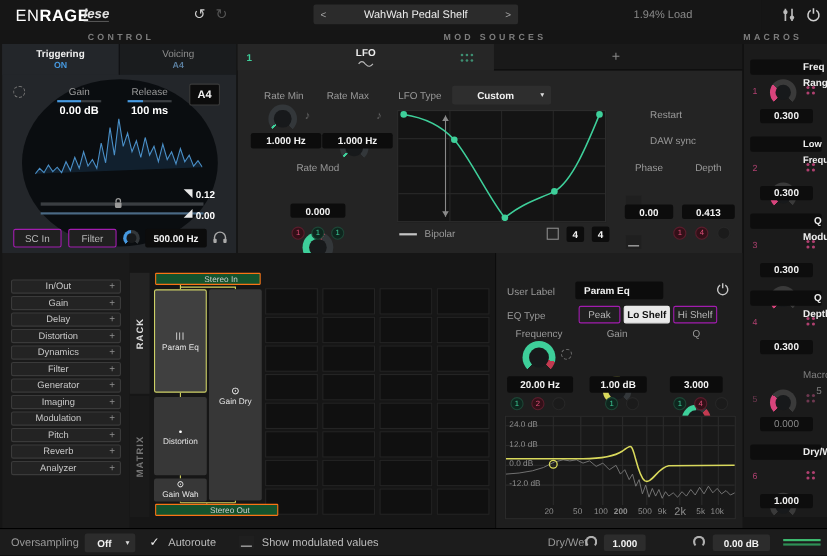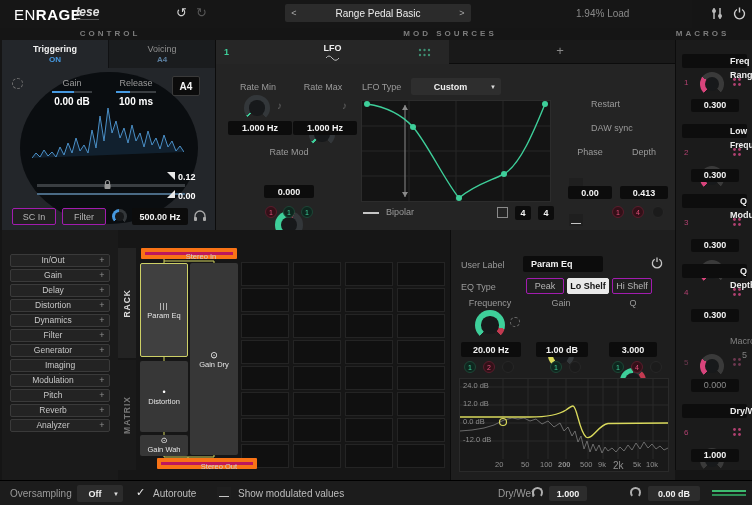--- a/index.html
+++ b/index.html
@@ -22,39 +22,39 @@
   .dashring{border:1px dashed #6e6e6e;border-radius:50%;}
   .mlabel{background:#0d0d0d;color:#efefef;font-weight:bold;font-size:9px;text-align:right;border-radius:2px;line-height:14px;padding-left:48px;}
   .mval{background:#0d0d0d;color:#f2f2f2;font-weight:bold;font-size:9px;text-align:center;border-radius:2px;line-height:13px;}
   .dev{position:absolute;left:8px;right:8px;height:13px;background:#232323;border:1px solid #3a3a3a;border-radius:2px;display:flex;align-items:center;}
   .dev .dlbl{flex:1;text-align:center;font-size:8.5px;color:#c8c8c8;line-height:11px;}
   .dev .dplus{width:14px;text-align:center;color:#909090;font-size:9px;line-height:11px;}
   .cell{position:absolute;background:#101010;border:1px solid #242424;}
   .blk{position:absolute;background:#373737;border-radius:2px;display:flex;flex-direction:column;align-items:center;justify-content:center;color:#e4e4e4;}
   .blk .bic{font-size:9px;color:#fff;line-height:10px;}
   .blk .blbl{font-size:7.5px;color:#e4e4e4;}
-  .iobar{position:absolute;background:#be185d;border:4px solid #f97316;font-size:7.5px;color:#cfcfcf;text-align:center;line-height:9px;border-radius:1px;padding-left:24px;}
+  .iobar{position:absolute;background:#14532d;border:1px solid #f97316;font-size:7.5px;color:#cfcfcf;text-align:center;line-height:9px;border-radius:1px;padding-left:24px;}
   .ringknob{width:11px;height:11px;border-radius:50%;border:2px solid #b0b0b0;border-bottom-color:transparent;}
   .vtext{writing-mode:vertical-rl;transform:rotate(180deg);letter-spacing:1px;font-weight:bold;font-size:8.5px;text-align:center;}
   .caret{font-size:6px;color:#ddd;}
   svg{display:block;}
 </style>
 </head>
 <body>
 
 <div class="app">
 
   <div class="abs" style="left:0;top:0;width:692px;height:28px;background:#161616;">
     <span class="abs" style="left:14px;top:6px;font-size:15px;color:#fff;"><span style="font-weight:300;letter-spacing:0.5px;">EN</span><span style="font-weight:bold;letter-spacing:0.5px;">RAGE</span></span>
     <span class="abs" style="left:76px;top:5px;font-size:12px;font-style:italic;font-weight:bold;color:#e0e0e0;border-bottom:1px solid #555;">lese</span>
     <span class="abs" style="left:176px;top:5px;font-size:13px;color:#cfcfcf;">↺</span>
     <span class="abs" style="left:196px;top:5px;font-size:13px;color:#555;">↻</span>
     <div class="abs" style="left:285px;top:4px;width:186px;height:18px;background:#2b2b2b;border-radius:2px;display:flex;align-items:center;">
       <span style="width:18px;text-align:center;color:#aaa;font-size:9px;">&lt;</span>
-      <span style="flex:1;text-align:center;color:#ececec;font-size:10px;">Range Pedal Basic</span>
+      <span style="flex:1;text-align:center;color:#ececec;font-size:10px;">WahWah Pedal Shelf</span>
       <span style="width:18px;text-align:center;color:#aaa;font-size:9px;">&gt;</span>
     </div>
     <span class="abs" style="left:576px;top:8px;font-size:10px;color:#8a8a8a;">1.94% Load</span>
     <span class="abs" style="left:710px;top:7px;">
       <svg width="14" height="13" viewBox="0 0 14 13">
           <line x1="4" y1="1" x2="4" y2="12" stroke="#bbb" stroke-width="1.5"></line>
           <line x1="10" y1="1" x2="10" y2="12" stroke="#bbb" stroke-width="1.5"></line>
           <circle cx="4" cy="4" r="2" fill="#bbb"></circle>
           <circle cx="10" cy="9" r="2" fill="#bbb"></circle>
         </svg>
@@ -138,21 +138,21 @@
           <circle cx="11" cy="7" r="1.2" fill="#3e8f72"></circle>
         </svg>
     </div>
     <span class="abs" style="left:337px;top:3px;width:14px;text-align:center;font-size:13px;color:#888;">+</span>
 
     <div class="abs lbl" style="left:16px;top:42px;width:52px;text-align:center;">Rate Min</div>
     <div class="abs k" style="left:28px;top:55px;width:26px;height:26px;background:conic-gradient(from 225deg,#3ecf9a 0 10deg,#33373a 10deg 270deg,transparent 270deg);"></div>
     <span class="abs" style="left:61px;top:60px;font-size:10px;color:#666;">♪</span>
     <div class="abs val" style="left:12px;top:81px;width:64px;height:14px;">1.000 Hz</div>
 
-    <div class="abs lbl" style="left:81px;top:42px;width:52px;text-align:center;">Rate Max</div>
+    <div class="abs lbl" style="left:81px;top:42px;width:52px;text-align:left;">Rate Max</div>
     <div class="abs k" style="left:93px;top:55px;width:26px;height:26px;background:conic-gradient(from 225deg,#3ecf9a 0 10deg,#33373a 10deg 270deg,transparent 270deg);"></div>
     <span class="abs" style="left:126px;top:60px;font-size:10px;color:#666;">♪</span>
     <div class="abs val" style="left:77px;top:81px;width:64px;height:14px;">1.000 Hz</div>
 
     <div class="abs lbl" style="left:38px;top:107px;width:70px;text-align:center;">Rate Mod</div>
     <div class="abs k" style="left:59px;top:119px;width:28px;height:28px;background:conic-gradient(from 225deg,#3ecf9a 0 130deg,#b5455f 130deg 162deg,#33373a 162deg 270deg,transparent 270deg);"></div>
     <div class="abs val" style="left:48px;top:145px;width:50px;height:13px;">0.000</div>
     <span class="badge red" style="left:49px;top:166px;">1</span>
     <span class="badge green" style="left:67px;top:166px;">1</span>
     <span class="badge green" style="left:85px;top:166px;">1</span>
@@ -298,21 +298,21 @@
         <span class="dplus">+</span>
       </div>
     <div class="dev" style="top:99px;">
         <span class="dlbl">Filter</span>
         <span class="dplus">+</span>
       </div>
     <div class="dev" style="top:114px;">
         <span class="dlbl">Generator</span>
         <span class="dplus">+</span>
       </div>
-    <div class="dev" style="top:129px;flex-direction:column;">
+    <div class="dev" style="top:129px;">
         <span class="dlbl">Imaging</span>
         <span class="dplus">+</span>
       </div>
     <div class="dev" style="top:144px;">
         <span class="dlbl">Modulation</span>
         <span class="dplus">+</span>
       </div>
     <div class="dev" style="top:159px;">
         <span class="dlbl">Pitch</span>
         <span class="dplus">+</span>
@@ -387,21 +387,21 @@
       <span class="blbl">Gain Dry</span>
     </div>
     <div class="blk" style="left:22px;top:131px;width:48px;height:71px;">
       <span class="bic">•</span>
       <span class="blbl">Distortion</span>
     </div>
     <div class="blk" style="left:22px;top:205px;width:48px;height:21px;">
       <span class="bic" style="font-size:8px;line-height:8px;">⊙</span>
       <span class="blbl">Gain Wah</span>
     </div>
-    <div class="iobar" style="left:23px;top:228px;width:100px;height:11px;margin-left:16px;">Stereo Out</div>
+    <div class="iobar" style="left:23px;top:228px;width:112px;height:11px;">Stereo Out</div>
   </div>
 
   <div class="panel" style="left:450px;top:230px;width:225px;height:250px;background:#1e1e1e;border-left:1px solid #0c0c0c;">
     <div class="abs lbl" style="left:10px;top:30px;">User Label</div>
     <div class="abs val" style="left:72px;top:26px;width:80px;height:16px;justify-content:flex-start;padding-left:8px;">Param Eq</div>
     <span class="abs" style="left:200px;top:27px;">
       <svg width="12" height="12" viewBox="0 0 13 13">
           <path d="M4,2.5 A5,5 0 1 0 9,2.5" fill="none" stroke="#c5c5c5" stroke-width="1.4"></path>
           <line x1="6.5" y1="0.5" x2="6.5" y2="5.5" stroke="#c5c5c5" stroke-width="1.4"></line>
         </svg>

